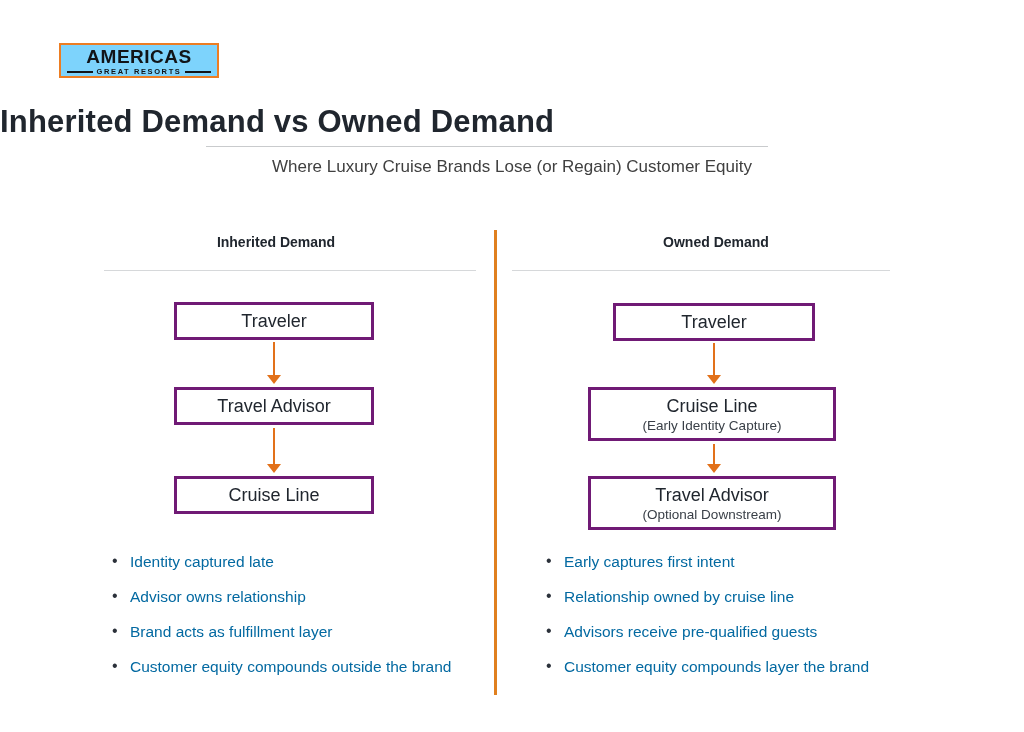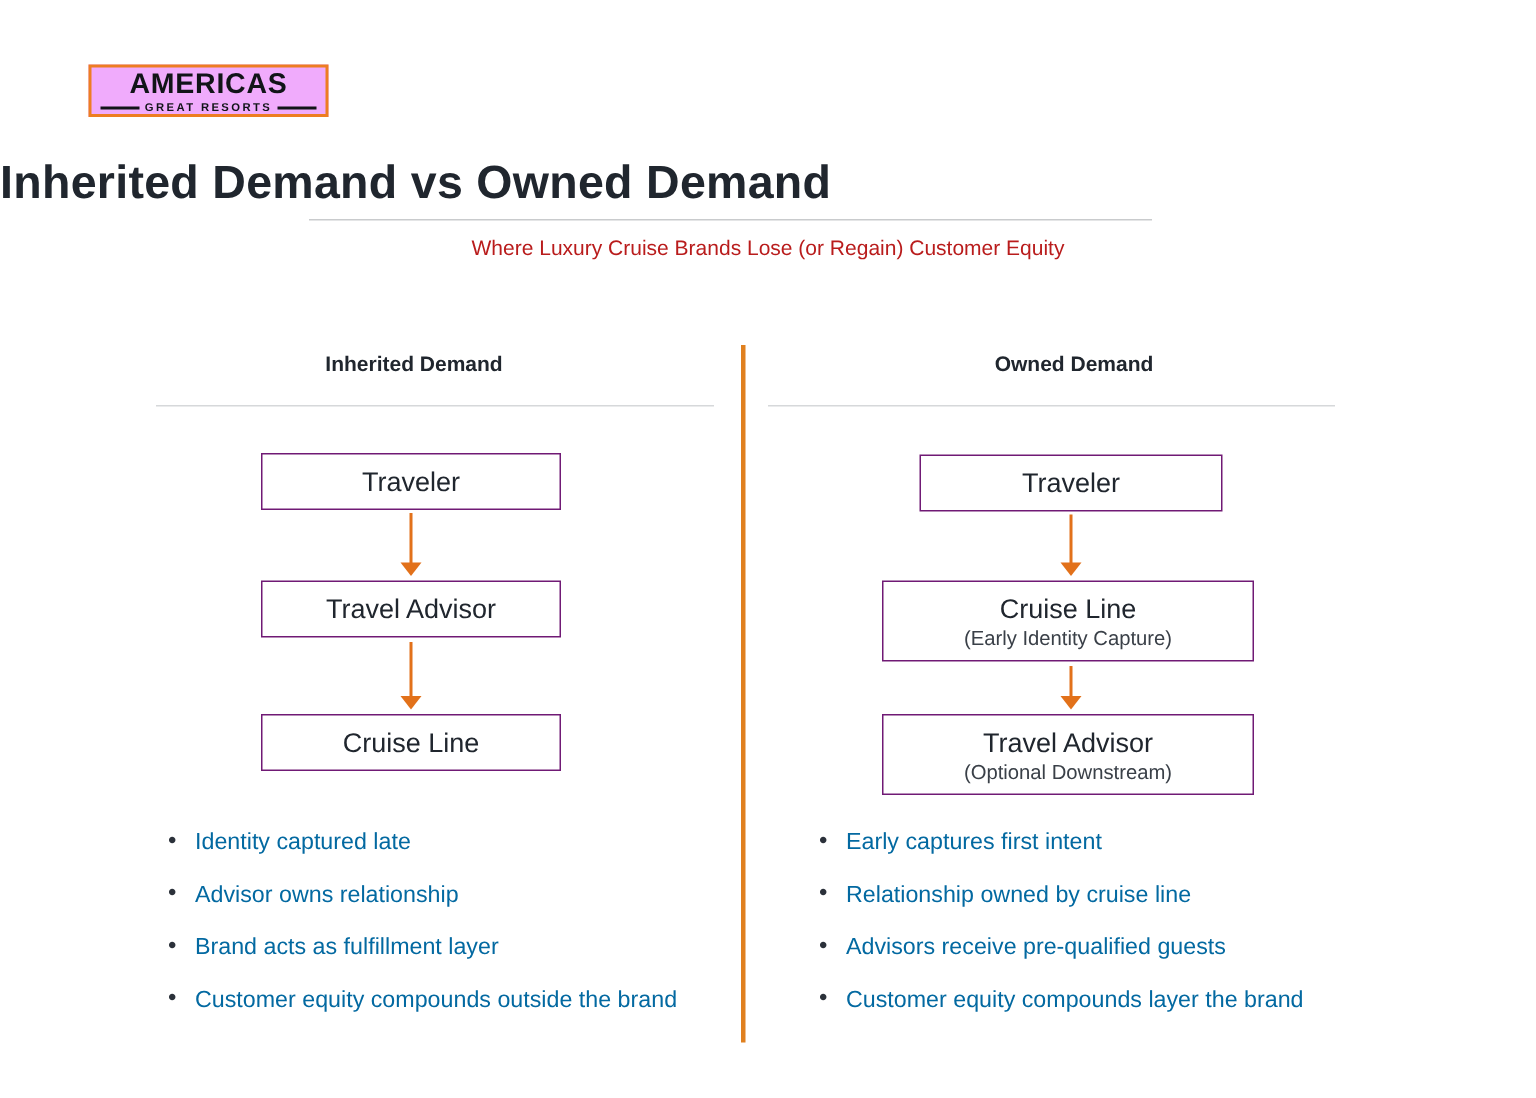--- a/index.html
+++ b/index.html
@@ -18,21 +18,21 @@
 
   
   .logo {
     position: absolute;
     left: 59px;
     top: 43px;
     width: 160px;
     height: 35px;
     border: 2px solid #ED7D22;
     box-sizing: border-box;
-    background: #f0abfc;
+    background: #7dd3fc;
   }
   .logo-main {
     position: absolute;
     left: 0;
     right: 0;
     top: 1px;
     text-align: center;
     font-family: "Liberation Sans", sans-serif;
     font-weight: bold;
     font-size: 19px;
@@ -81,22 +81,22 @@
     width: 562px;
     height: 1px;
     background: #c9cbcd;
   }
   .subtitle {
     position: absolute;
     left: 0;
     right: 0;
     top: 157px;
     text-align: center;
-    font-size: 14px;
-    color: #b91c1c;
+    font-size: 17px;
+    color: #404040;
   }
 
   
   .col-head {
     position: absolute;
     top: 234px;
     font-size: 14px;
     font-weight: bold;
     color: #20262e;
     text-align: center;
@@ -119,21 +119,21 @@
     top: 230px;
     width: 3px;
     height: 465px;
     background: #E0801F;
   }
 
   
   .fbox {
     position: absolute;
     box-sizing: border-box;
-    border: 1px solid #701a75;
+    border: 3px solid #701a75;
     background: #ffffff;
     display: flex;
     flex-direction: column;
     align-items: center;
     justify-content: center;
   }
   .fbox .main {
     font-size: 18px;
     color: #20262e;
     line-height: 22px;

